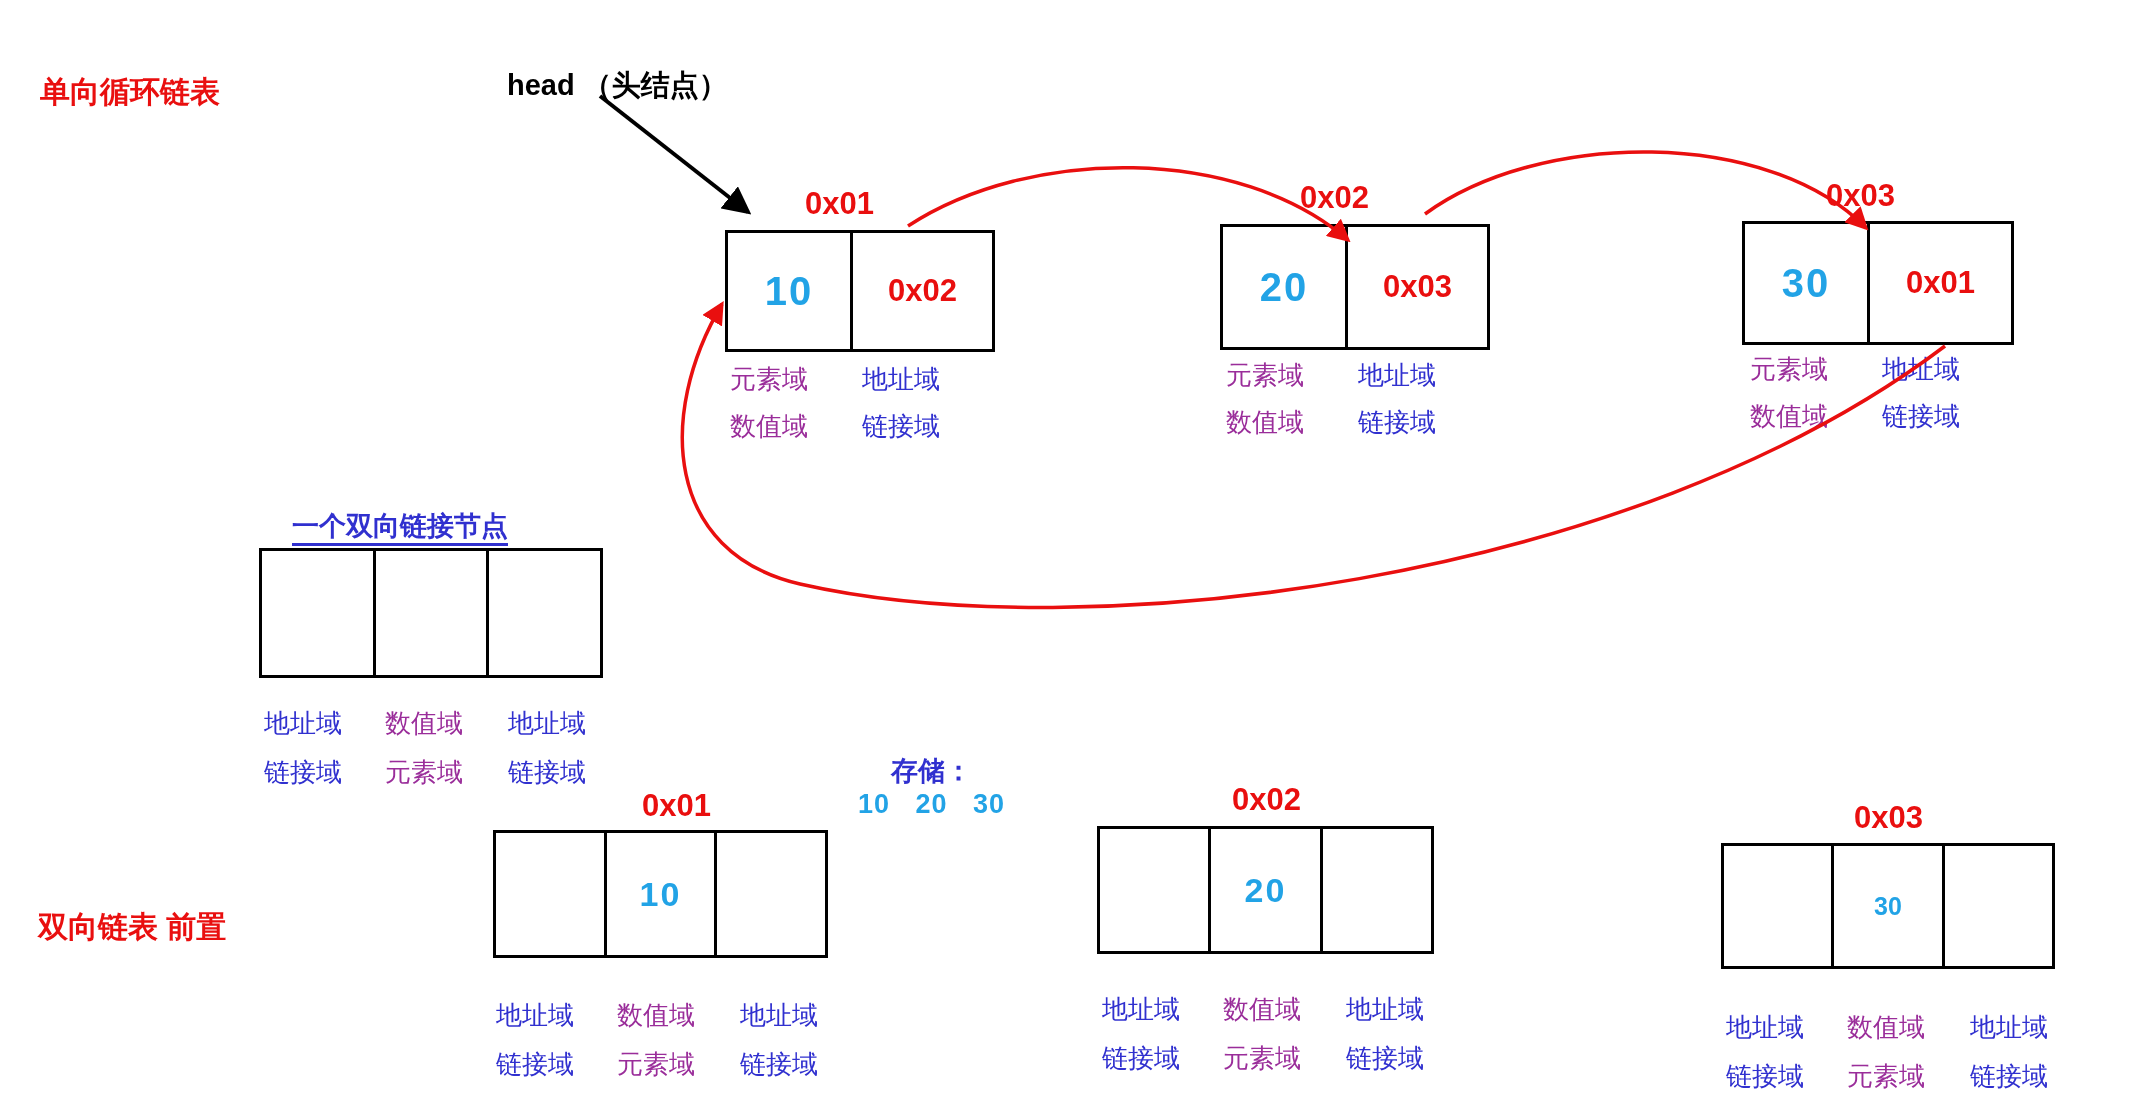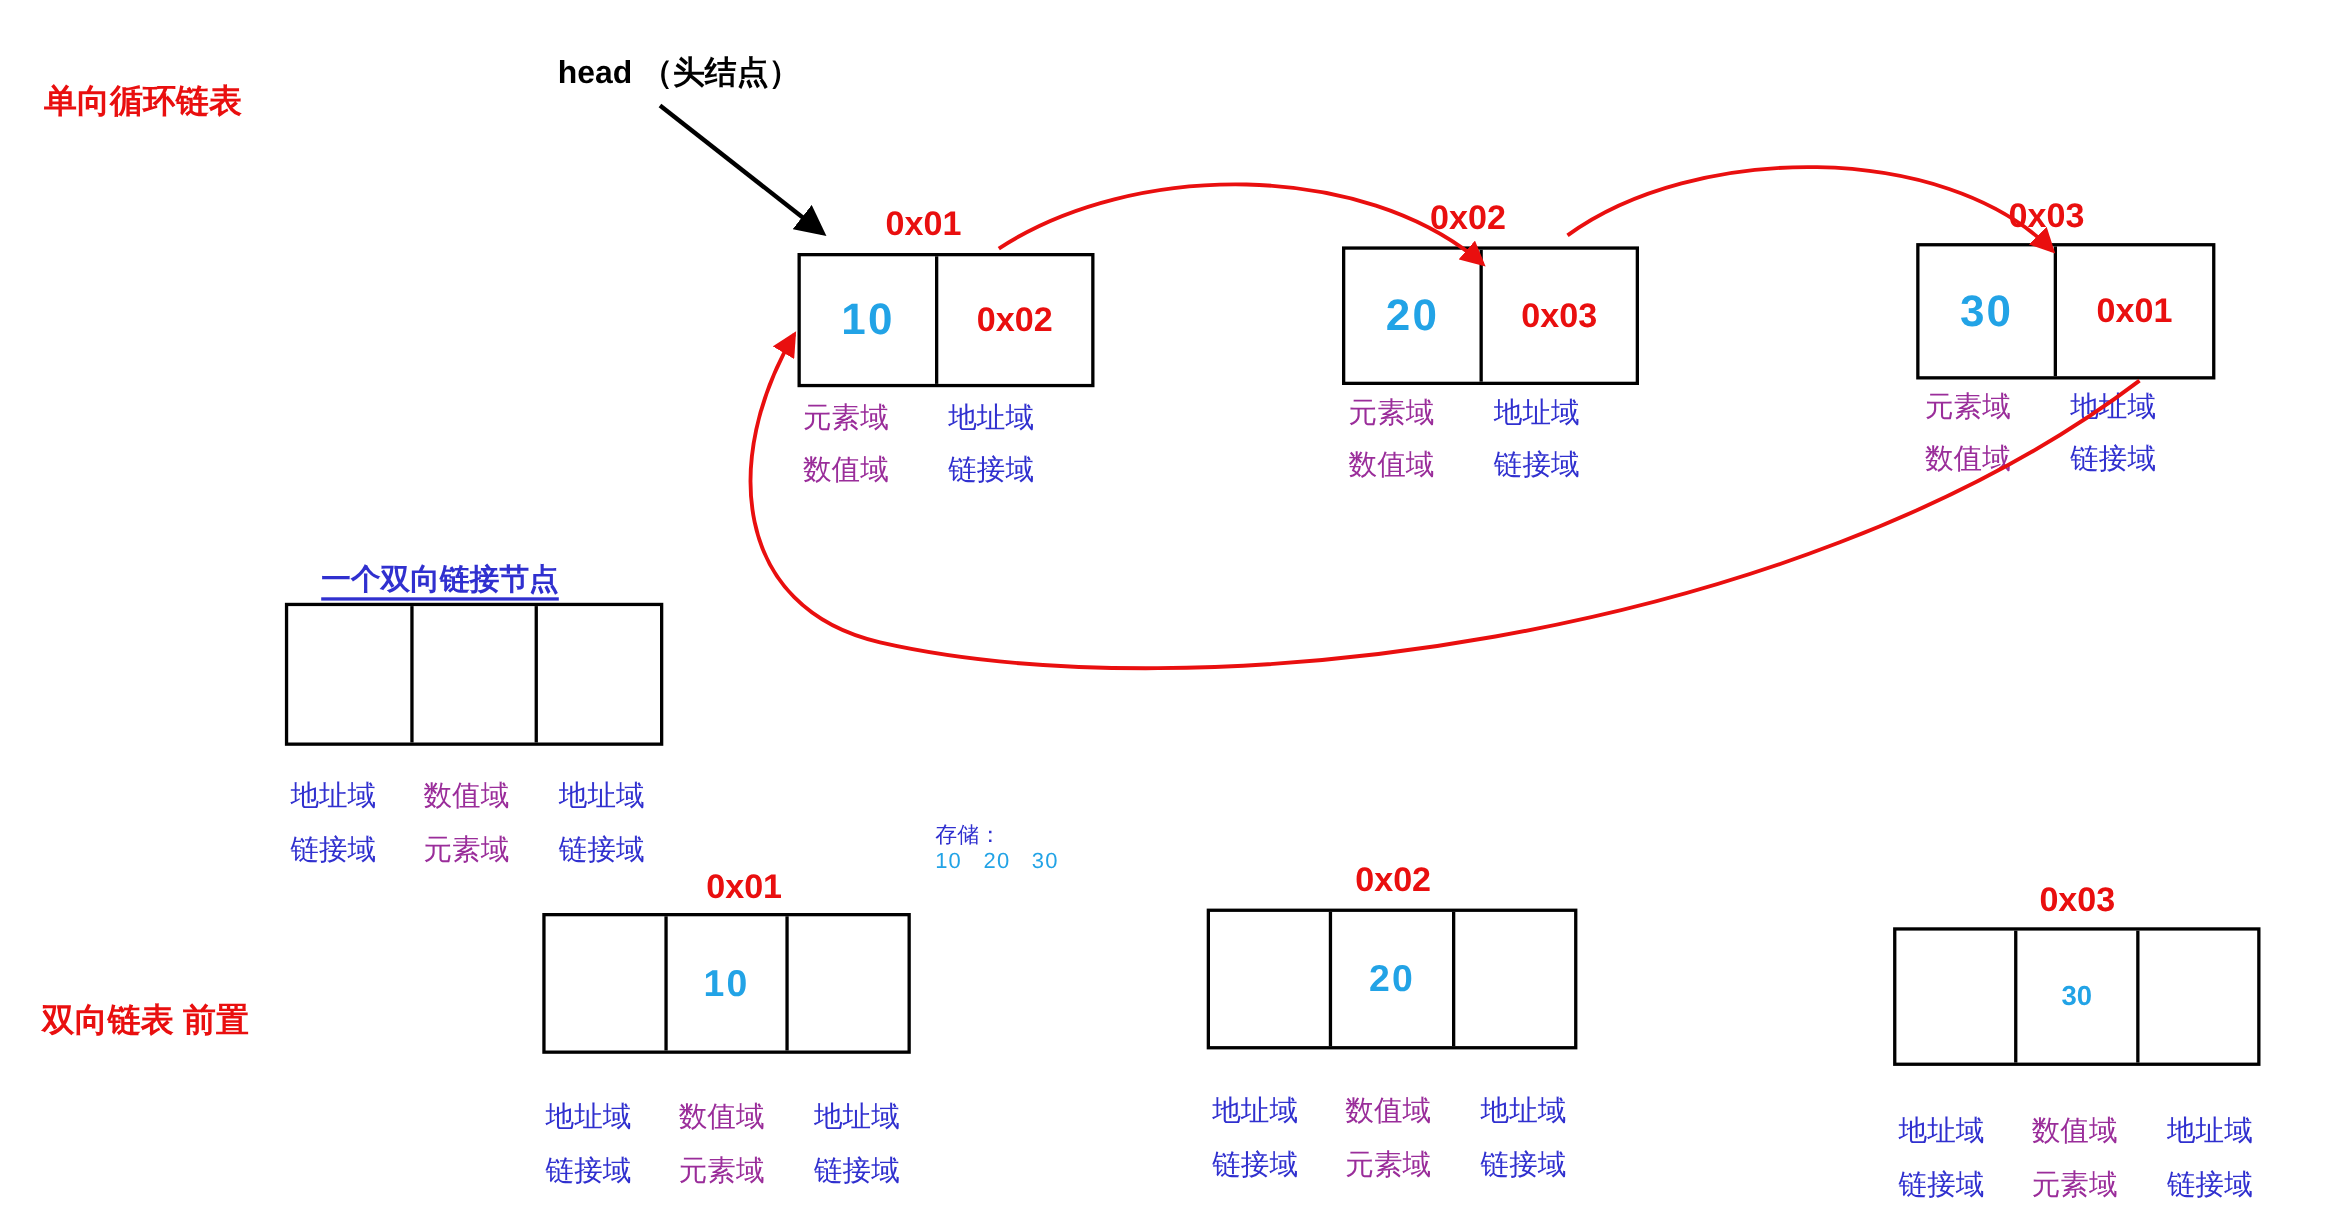--- a/index.html
+++ b/index.html
@@ -10,37 +10,37 @@
   }
   *{ margin:0; padding:0; box-sizing:border-box; }
   body{ background:#fff; font-family:"Liberation Sans","DejaVu Sans",sans-serif; }
   .canvas{ position:relative; width:2137px; height:1108px; background:#fff; overflow:hidden;border-radius:14px; }
   .abs{ position:absolute; }
   .red{ color:var(--red); }
   .blue{ color:var(--blue); }
   .purple{ color:var(--purple); }
   .cyan{ color:var(--cyan); }
   .section-title{ font-size:30px; font-weight:bold; }
-  .head-label{ font-size:29px; font-weight:bold; color:#000; }
+  .head-label{ font-size:29px; font-weight:bold; color:#000;margin-top:20px; }
   .addr{ font-size:31px; font-weight:bold; color:var(--red); }
   .node{ display:flex; border:3px solid #000; background:#fff; }
   .node .vcell{ width:125px; border-right:3px solid #000; display:flex; align-items:center; justify-content:center; }
   .node .ncell{ flex:1; display:flex; align-items:center; justify-content:center; }
   .val{ color:var(--cyan); font-size:40px; font-weight:800; letter-spacing:2px; }
   .nxt{ color:var(--red); font-size:31px; font-weight:700; }
   .box3{ display:flex; border:3px solid #000; background:#fff; }
   .box3 .c{ flex:1; border-right:3px solid #000; display:flex; align-items:center; justify-content:center; }
   .box3 .c:last-child{ border-right:none; }
   .val-md{ color:var(--cyan); font-size:34px; font-weight:800; letter-spacing:2px; }
   .val-sm{ color:var(--cyan); font-size:25px; font-weight:700; }
   .lbl{ font-size:26px; font-weight:normal; white-space:nowrap; }
   .grid2{ display:grid; grid-template-columns:132px auto; row-gap:12px; }
   .grid3{ display:grid; grid-template-columns:121px 123px auto; row-gap:14px; }
   .mid-title{ font-size:27px; font-weight:bold; color:var(--blue); border-bottom:3px solid var(--blue); padding-bottom:2px;text-align:center; }
-  .storage{ font-size:20px; font-weight:normal; white-space:pre; }
+  .storage{ font-size:27px; font-weight:bold; white-space:pre;text-align:center; }
   .storage .v{ letter-spacing:1px; }
   .arrows{ position:absolute; left:0; top:0; width:2137px; height:1108px; pointer-events:none; z-index:5; }
 </style>
 </head>
 <body>
 
 <div class="canvas">
 
   <div class="abs section-title red" style="left:40px; top:72px">单向循环链表</div>
 

